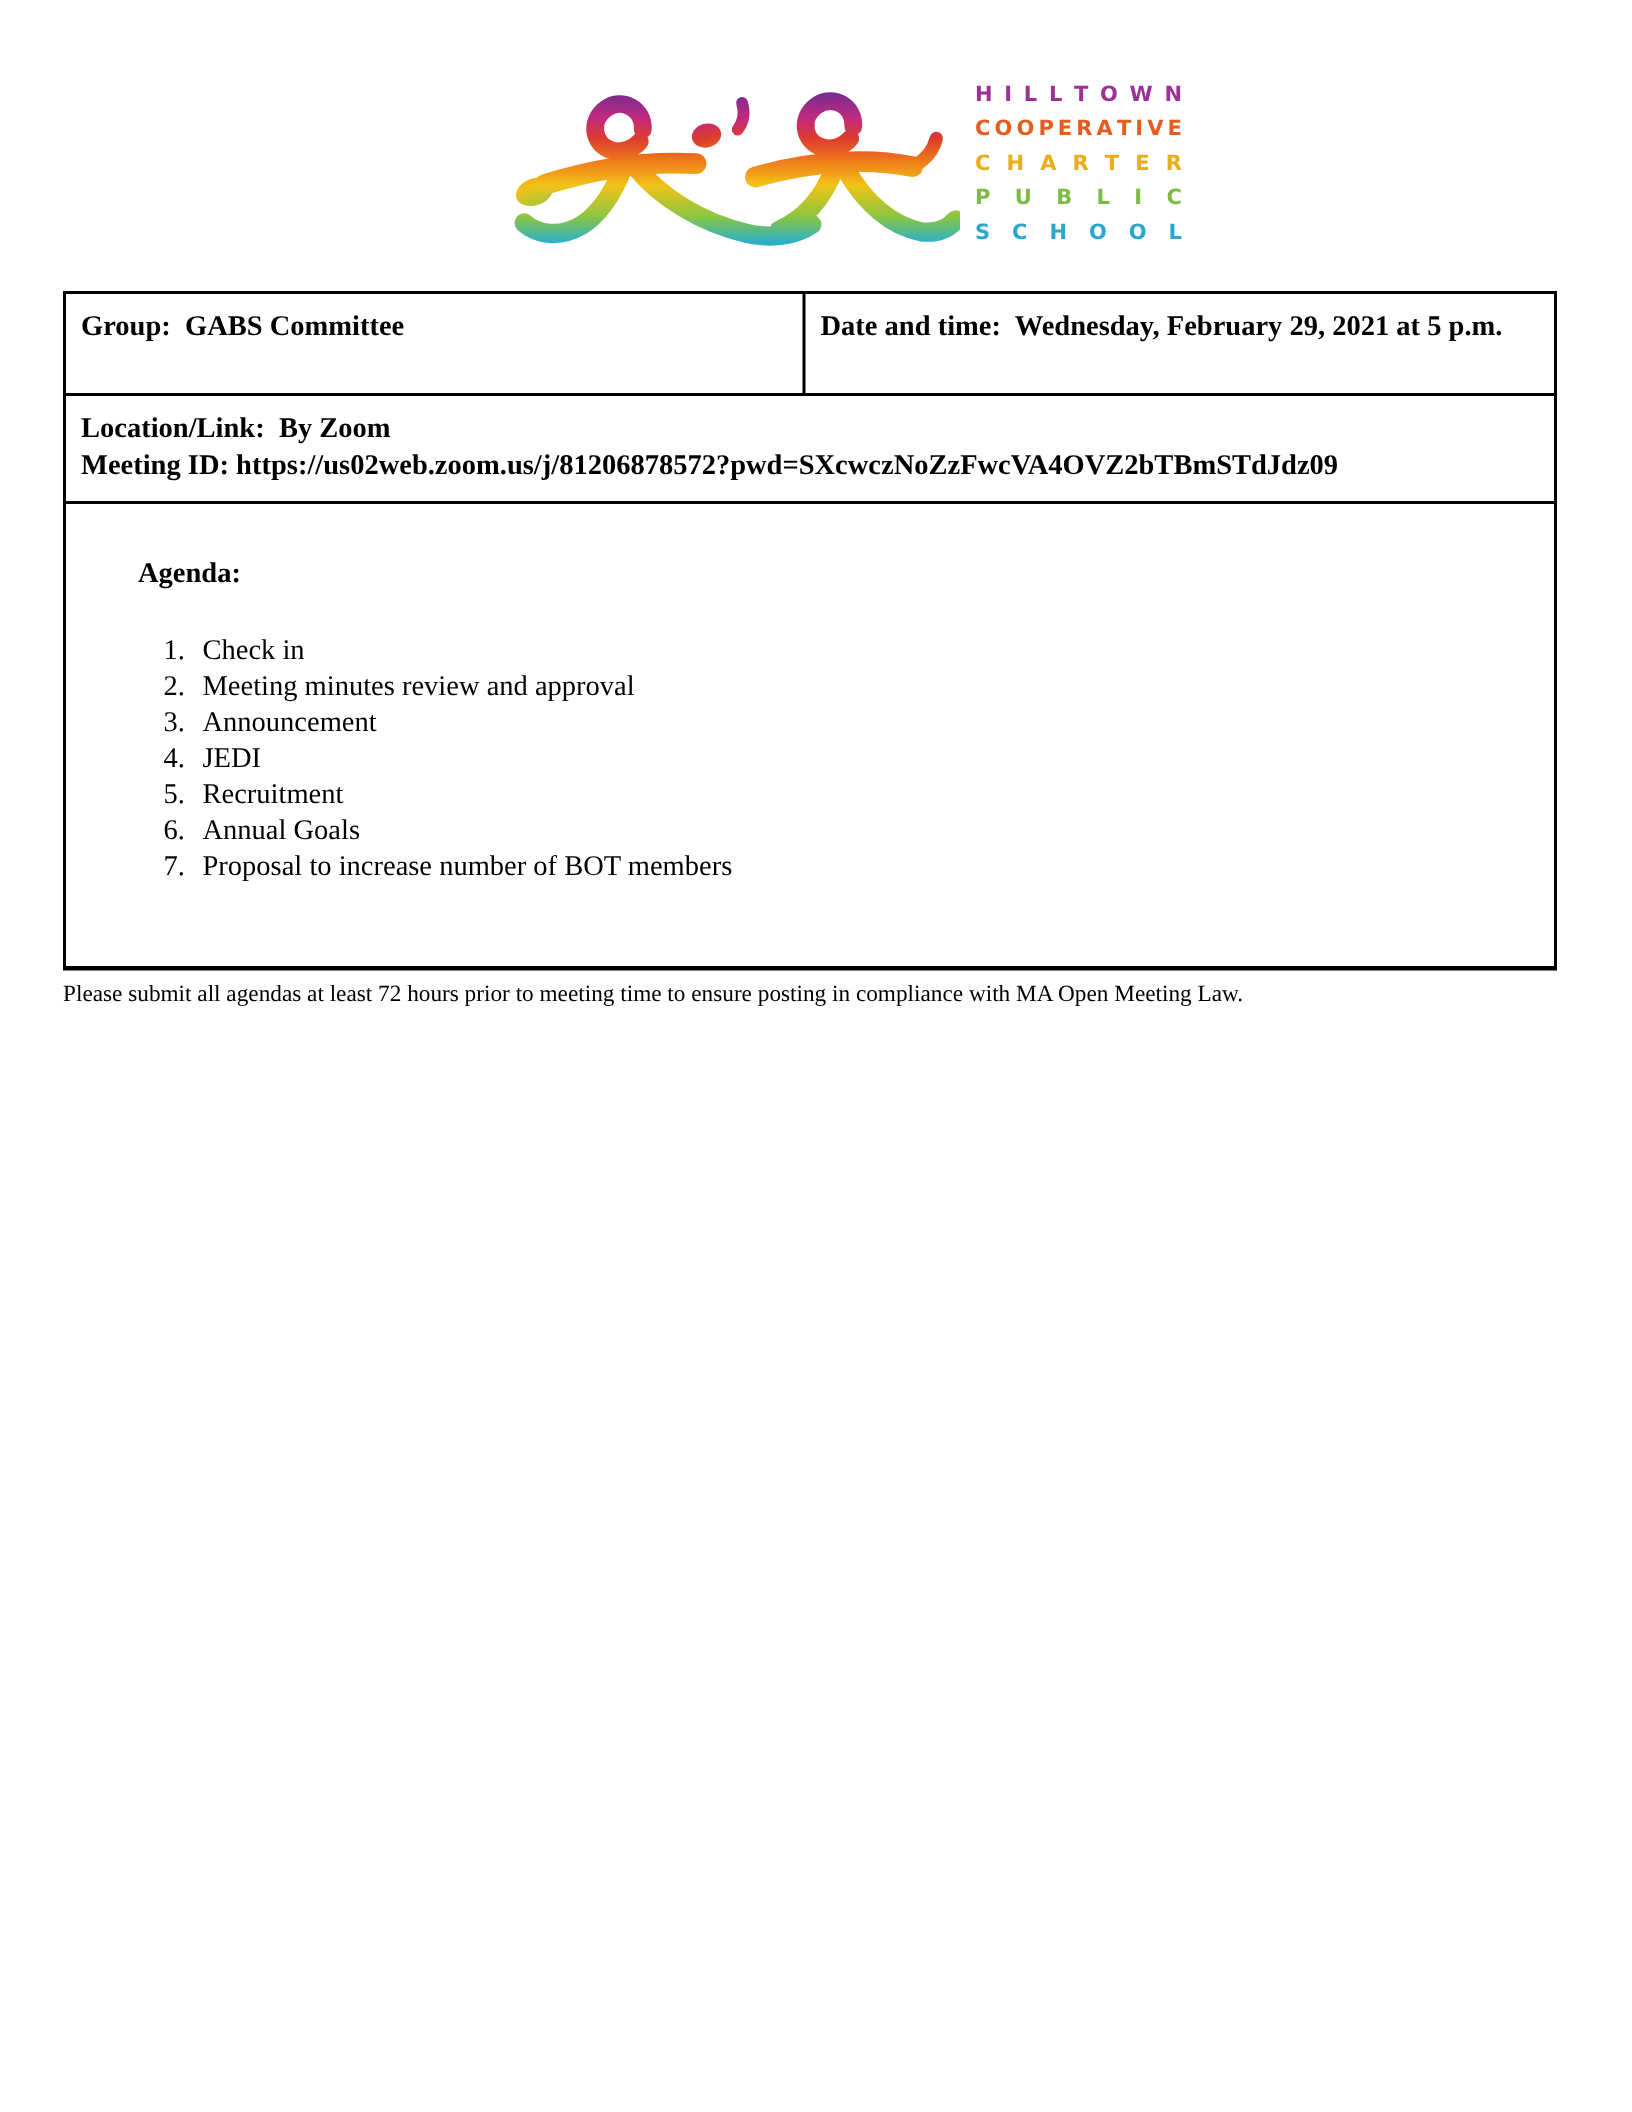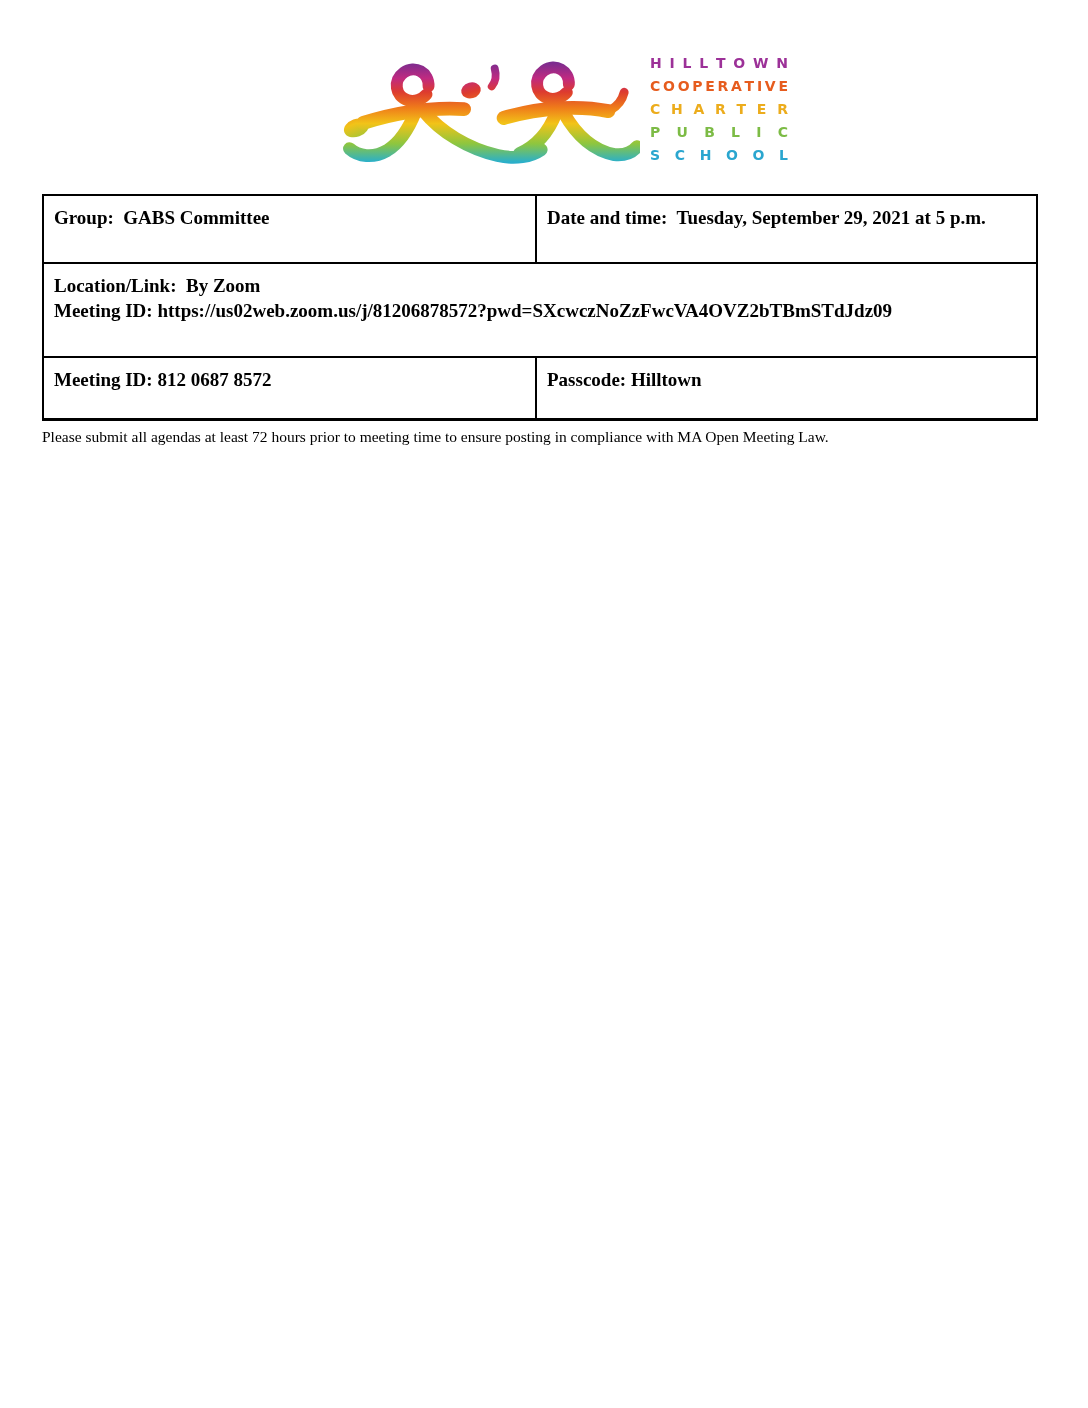--- a/index.html
+++ b/index.html
@@ -52,21 +52,21 @@
     vertical-align: top;
     padding: 9px 10px 4px 10px;
     font-size: 19px;
     font-weight: bold;
     line-height: 1.32;
     white-space: pre-wrap;
     overflow: hidden;
   }
   .col-left  { width: 493px; }
   tr.row-1 td { height: 68px; }
-  tr.row-2 td { height: 94px; margin-top: 36px; }
+  tr.row-2 td { height: 72px; margin-top: 36px; }
   tr.row-3 td { height: 62px; }
   tr.row-4 td { height: 288px; }
 
   .agenda-list {
     margin: 2px 0 0 0;
     padding-left: 74px;
     font-weight: normal;
     white-space: normal;
   }
   .agenda-list li {
@@ -165,28 +165,39 @@
           <span>L</span>
         </div>
       </div>
   </div>
 
 
   <table class="meeting-table">
     <tbody>
         <tr class="row-1">
       <td class="col-left">Group:  GABS Committee</td>
-      <td>Date and time:  Tuesday, September 29, 2021 at 5 p.m.</td>
+      <td>Date and time:  Wednesday, February 29, 2021 at 5 p.m.</td>
     </tr>
     <tr class="row-2">
       <td colspan="2">Location/Link:  By Zoom
 Meeting ID: https://us02web.zoom.us/j/81206878572?pwd=SXcwczNoZzFwcVA4OVZ2bTBmSTdJdz09</td>
     </tr>
-    <tr class="row-3">
-      <td class="col-left">Meeting ID: 812 0687 8572</td>
-      <td>Passcode: Hilltown</td>
+    <tr class="row-4">
+      <td colspan="2">
+        <span>Agenda:</span>
+        <ol class="agenda-list">
+
+        <li>Check in</li>
+              <li>Meeting minutes review and approval</li>
+              <li>Announcement</li>
+              <li>JEDI</li>
+              <li>Recruitment</li>
+              <li>Annual Goals</li>
+              <li>Proposal to increase number of BOT members</li>
+            </ol>
+      </td>
     </tr>
   </tbody>
     </table>
 
   <div class="footer-note">Please submit all agendas at least 72 hours prior to meeting time to ensure posting in compliance with MA Open Meeting Law.</div>
 
 </div>
 
 </body></html>

